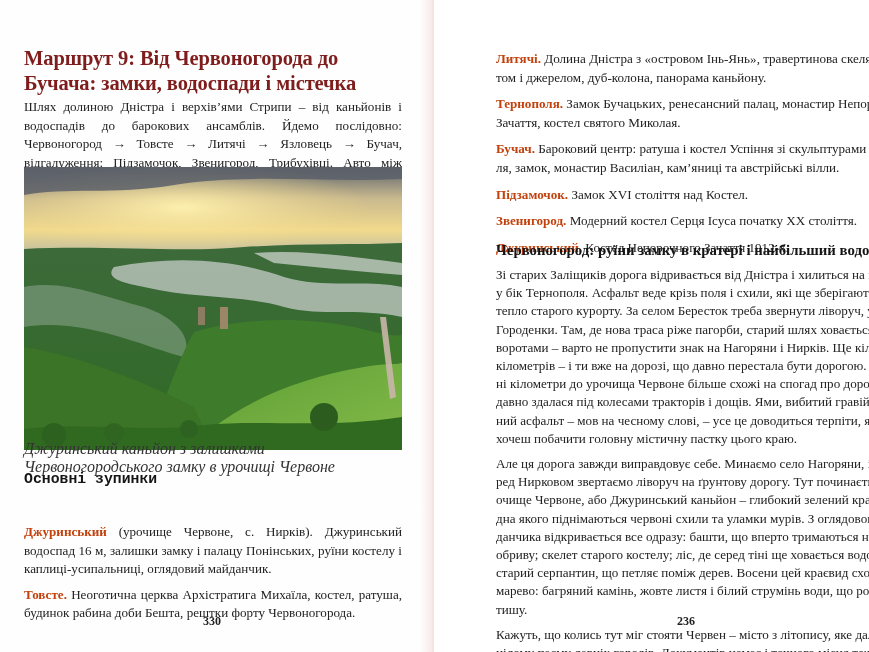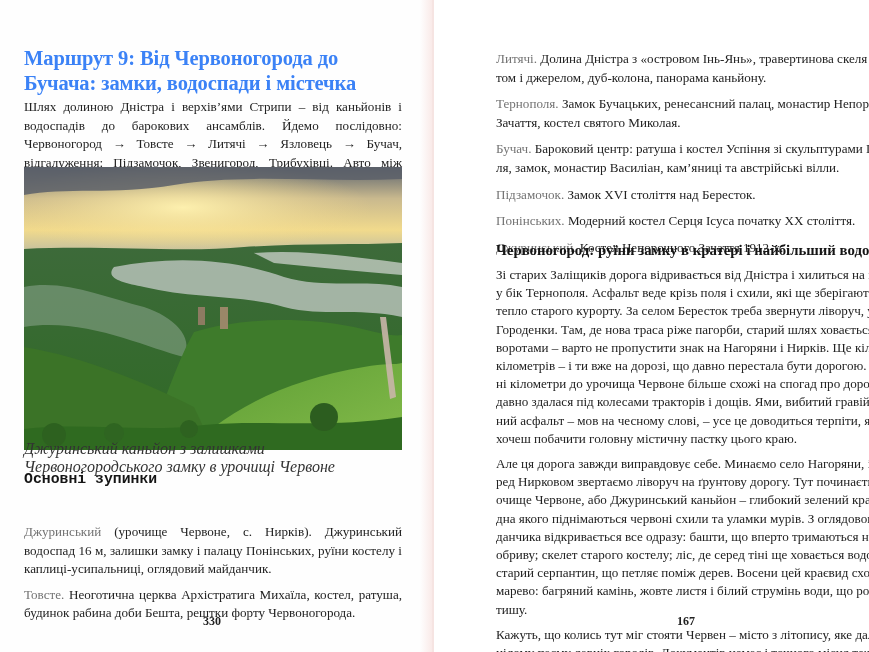--- a/index.html
+++ b/index.html
@@ -12,40 +12,40 @@
   .spread { position:absolute; left:0; top:0; width:869px; height:652px; }
   .page { position:absolute; top:0; height:652px; overflow:hidden; background:#fefefe; }
   .page-left { left:0; width:432px; }
   .page-right { left:434px; width:435px; background:#ffffff; }
   .gutter { position:absolute; left:432px; top:0; width:2px; height:652px; background:#f6e4e2; }
   .gutter-shade { position:absolute; left:420px; top:0; width:12px; height:652px;
     background:linear-gradient(to right, rgba(250,238,236,0) 0%, rgba(249,232,230,0.9) 100%); }
 
   h1.title {
     position:absolute; left:24px; top:46px; width:378px; margin:0;
-    font-size:20.5px; line-height:25px; font-weight:bold; color:#3b82f6;
+    font-size:20.5px; line-height:25px; font-weight:bold; color:#7f1d1d;
     letter-spacing:-0.1px;
   }
   .para {
     margin:0; font-size:13.1px; line-height:18.6px; text-align:justify; color:#222;
   }
   .intro { position:absolute; left:24px; top:98px; width:378px; }
   .photo { position:absolute; left:24px; top:167px; width:378px; height:283px; overflow:hidden; }
   .photo svg { display:block; width:100%; height:100%; }
   .caption {
     position:absolute; left:24px; top:440px; width:378px; margin:0;
     font-style:italic; font-size:16px; line-height:17.5px; color:#333;
   }
   h2.sub {
     margin:0; font-size:14.8px; line-height:19px; font-weight:bold; color:#151515;
   }
   .stops-heading { position:absolute; left:24px; top:470px;font-family:Liberation Mono, monospace; }
   .stops-left { position:absolute; left:24px; top:523px; width:378px; }
   .stop { margin:0 0 7px 0; }
-  .stop b { font-weight:normal; color:#737373;margin-top:28px; }
+  .stop b { font-weight:bold; color:#c2410c;margin-top:28px; }
   .page-num { position:absolute; font-size:12px; color:#222; width:60px; text-align:center;font-weight:bold; }
   .pn-left { left:182px; top:614px; }
   .pn-right { left:222px; top:614px; }
 
   .stops-right { position:absolute; left:62px; top:50px; width:420px; }
   .stops-right .stop { margin-bottom:8px; white-space:nowrap; }
   .stops-right .stop .line { display:block; }
   .section-heading { position:absolute; left:62px; top:241px; white-space:nowrap; }
   .body-right { position:absolute; left:62px; top:266px; width:440px; }
   .body-right .p { margin:0 0 7px 0; }
@@ -131,24 +131,24 @@
       </p>
       <p class="para stop">
         <span class="line"><b>Тернополя.</b><span> Замок Бучацьких, ренесансний палац, монастир Непорочного</span></span>
         <span class="line">Зачаття, костел святого Миколая.</span>
       </p>
       <p class="para stop">
         <span class="line"><b>Бучач.</b><span> Бароковий центр: ратуша і костел Успіння зі скульптурами Пінзе</span></span>
         <span class="line">ля, замок, монастир Василіан, кам’яниці та австрійські вілли.</span>
       </p>
       <p class="para stop">
-        <span class="line"><b>Підзамочок.</b><span> Замок XVI століття над Бересток.</span></span>
+        <span class="line"><b>Підзамочок.</b><span> Замок XVI століття над Костел.</span></span>
       </p>
       <p class="para stop">
-        <span class="line"><b>Понінських.</b><span> Модерний костел Серця Ісуса початку XX століття.</span></span>
+        <span class="line"><b>Звенигород.</b><span> Модерний костел Серця Ісуса початку XX століття.</span></span>
       </p>
       <p class="para stop">
         <span class="line"><b>Джуринський.</b><span> Костел Непорочного Зачаття 1912-х.</span></span>
       </p>
     </div>
 
     <h2 class="sub section-heading">Червоногород: руїни замку в кратері і найбільший водоспад</h2>
 
     <div class="body-right">
       <div class="p">
@@ -173,15 +173,15 @@
         <span class="line">старий серпантин, що петляє поміж дерев. Восени цей краєвид схожий на</span>
         <span class="line">марево: багряний камінь, жовте листя і білий струмінь води, що розбиває</span>
         <span class="line">тишу.</span>
       </div>
       <div class="p">
         <span class="line">Кажуть, що колись тут міг стояти Червен – місто з літопису, яке дало ім’я</span>
         <span class="line">цілому пасму давніх городів. Документів немає і точного місця теж, зате</span>
       </div>
     </div>
 
-    <div class="page-num pn-right">167</div>
+    <div class="page-num pn-right">236</div>
   </div>
 </div>
 
 </body></html>

